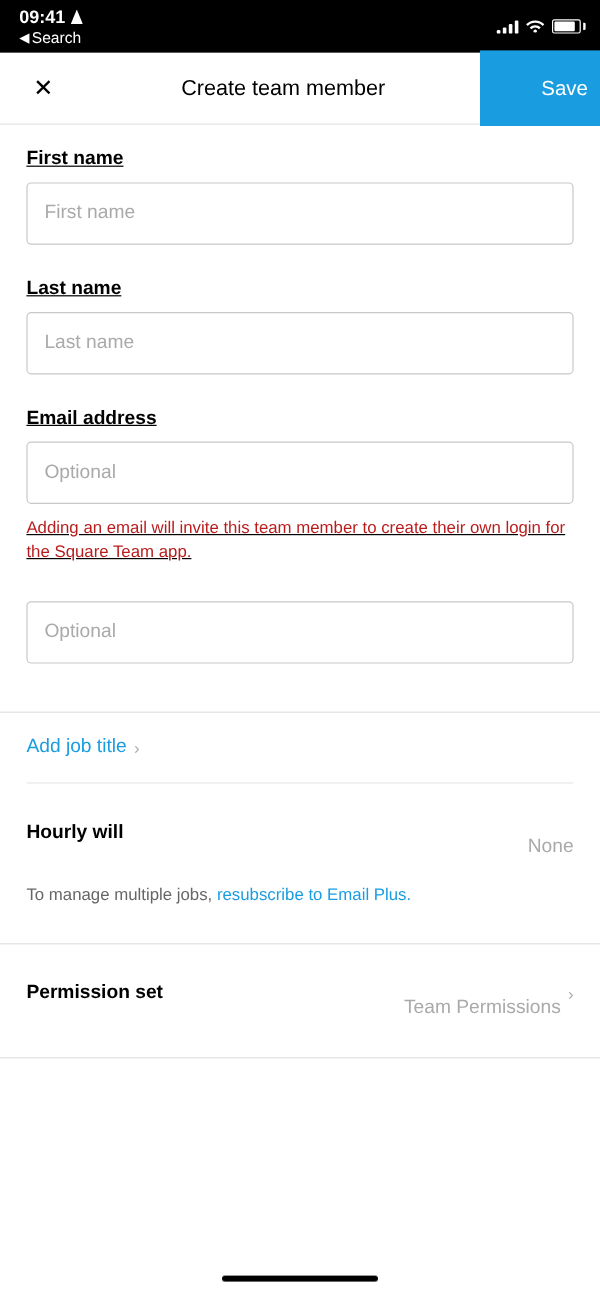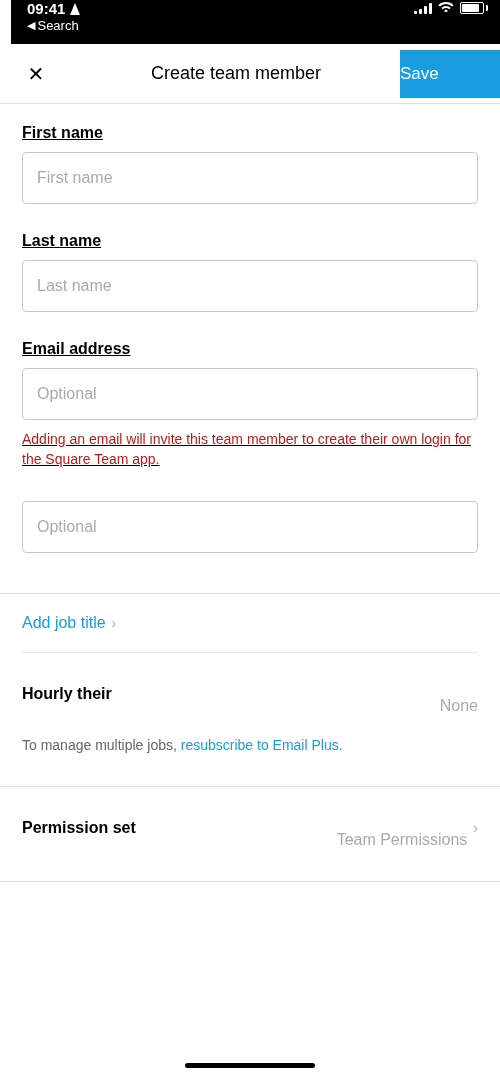--- a/index.html
+++ b/index.html
@@ -12,24 +12,23 @@
       font-family: -apple-system, BlinkMacSystemFont, 'Helvetica Neue', Arial, sans-serif;
       color: #000;
     }
 
     
     .status-bar {
       background: #000;
       color: #fff;
       height: 44px;
       display: flex;
-      align-items: flex-start;
+      align-items: center;
       justify-content: space-between;
       padding: 0 16px;
-      margin-left: 11px;
     }
     .status-bar-left {
       display: flex;
       flex-direction: column;
     }
     .status-time {
       font-size: 15px;
       font-weight: 600;
       display: flex;
       align-items: center;
@@ -113,26 +112,28 @@
     }
     .nav-title {
       flex: 1;
       text-align: center;
       font-size: 18px;
       font-weight: 500;
       color: #000;
     }
     .nav-save {
       width: 100px;
-      height: 48px;
+      height: 63px;
       background: #1a9de0;
       display: flex;
       align-items: center;
+      justify-content: center;
       cursor: pointer;
       flex-shrink: 0;
+      padding-left: 41px;
     }
     .nav-save-label {
       color: #fff;
       font-size: 17px;
       font-weight: 500;
     }
 
     
     .form-container {
       padding: 0;
@@ -323,21 +324,21 @@
   <div class="row-item">
     <div class="row-item-right">
       <span class="row-item-value blue">Add job title</span>
       <span class="chevron-icon">›</span>
     </div>
   </div>
 
   <div class="thin-divider"></div>
 
   <div class="row-item">
-    <span class="row-item-label">Hourly their</span>
+    <span class="row-item-label">Hourly will</span>
     <div class="row-item-right">
       <span class="row-item-value gray">None</span>
     </div>
   </div>
 
   <div class="manage-jobs-text">
     <span>To manage multiple jobs, </span><a href="#">resubscribe to Email Plus.</a>
   </div>
 
   <div class="section-divider"></div>

